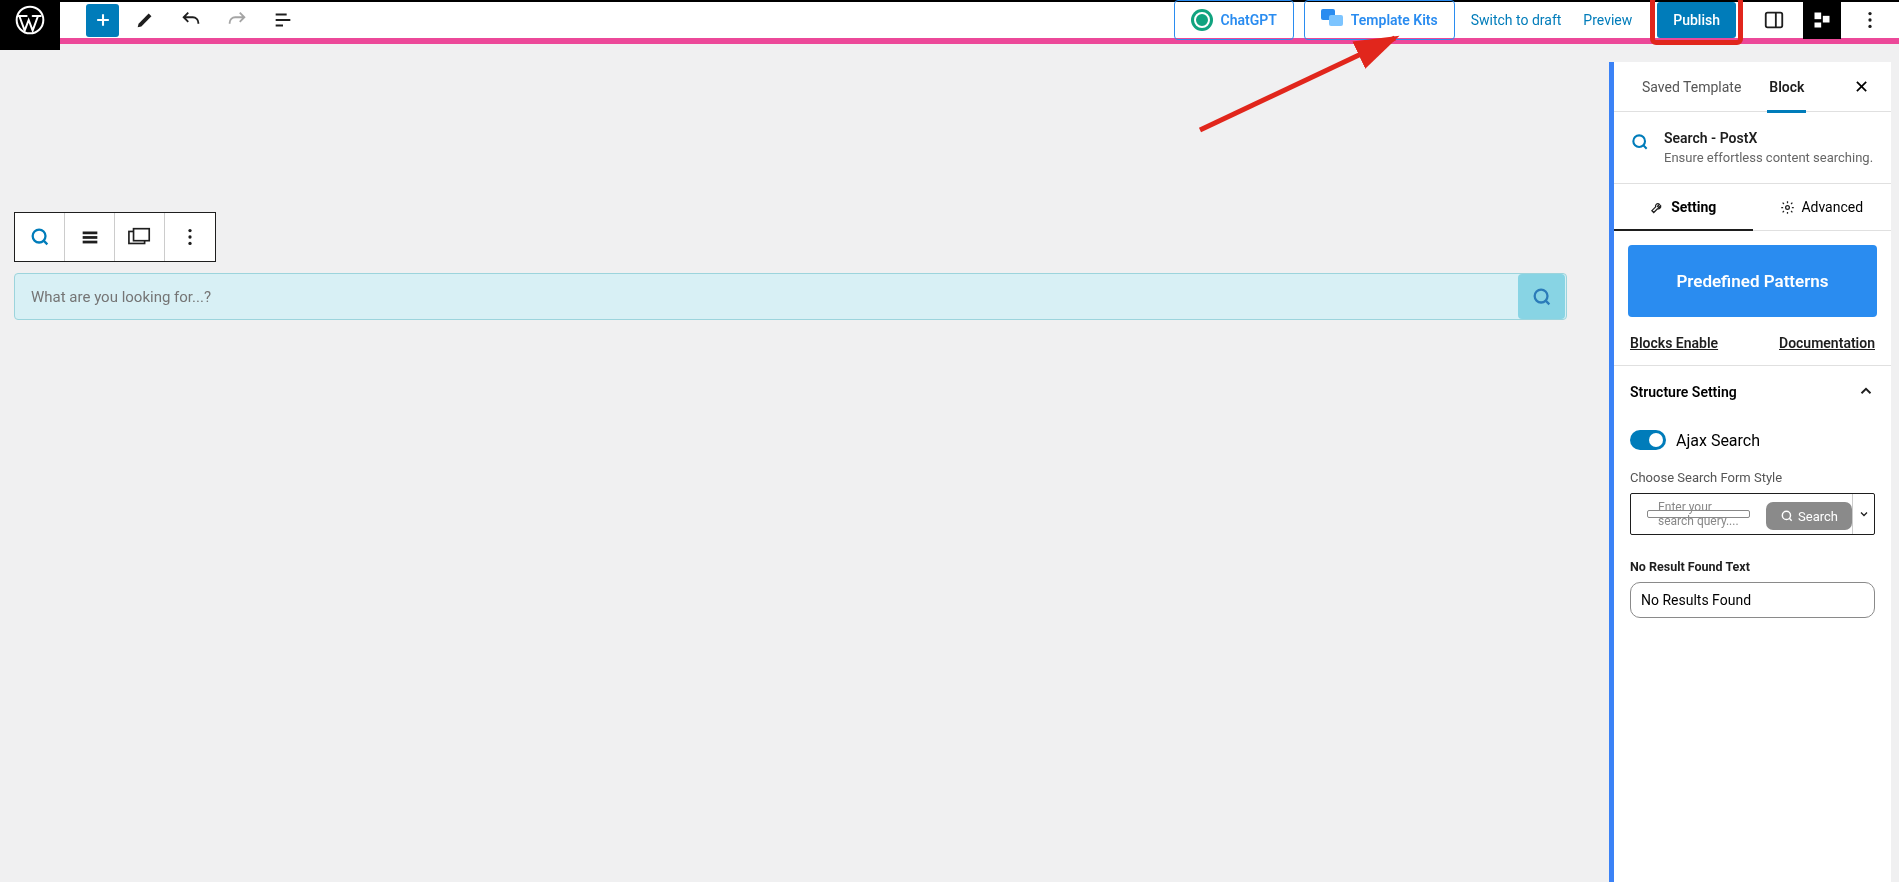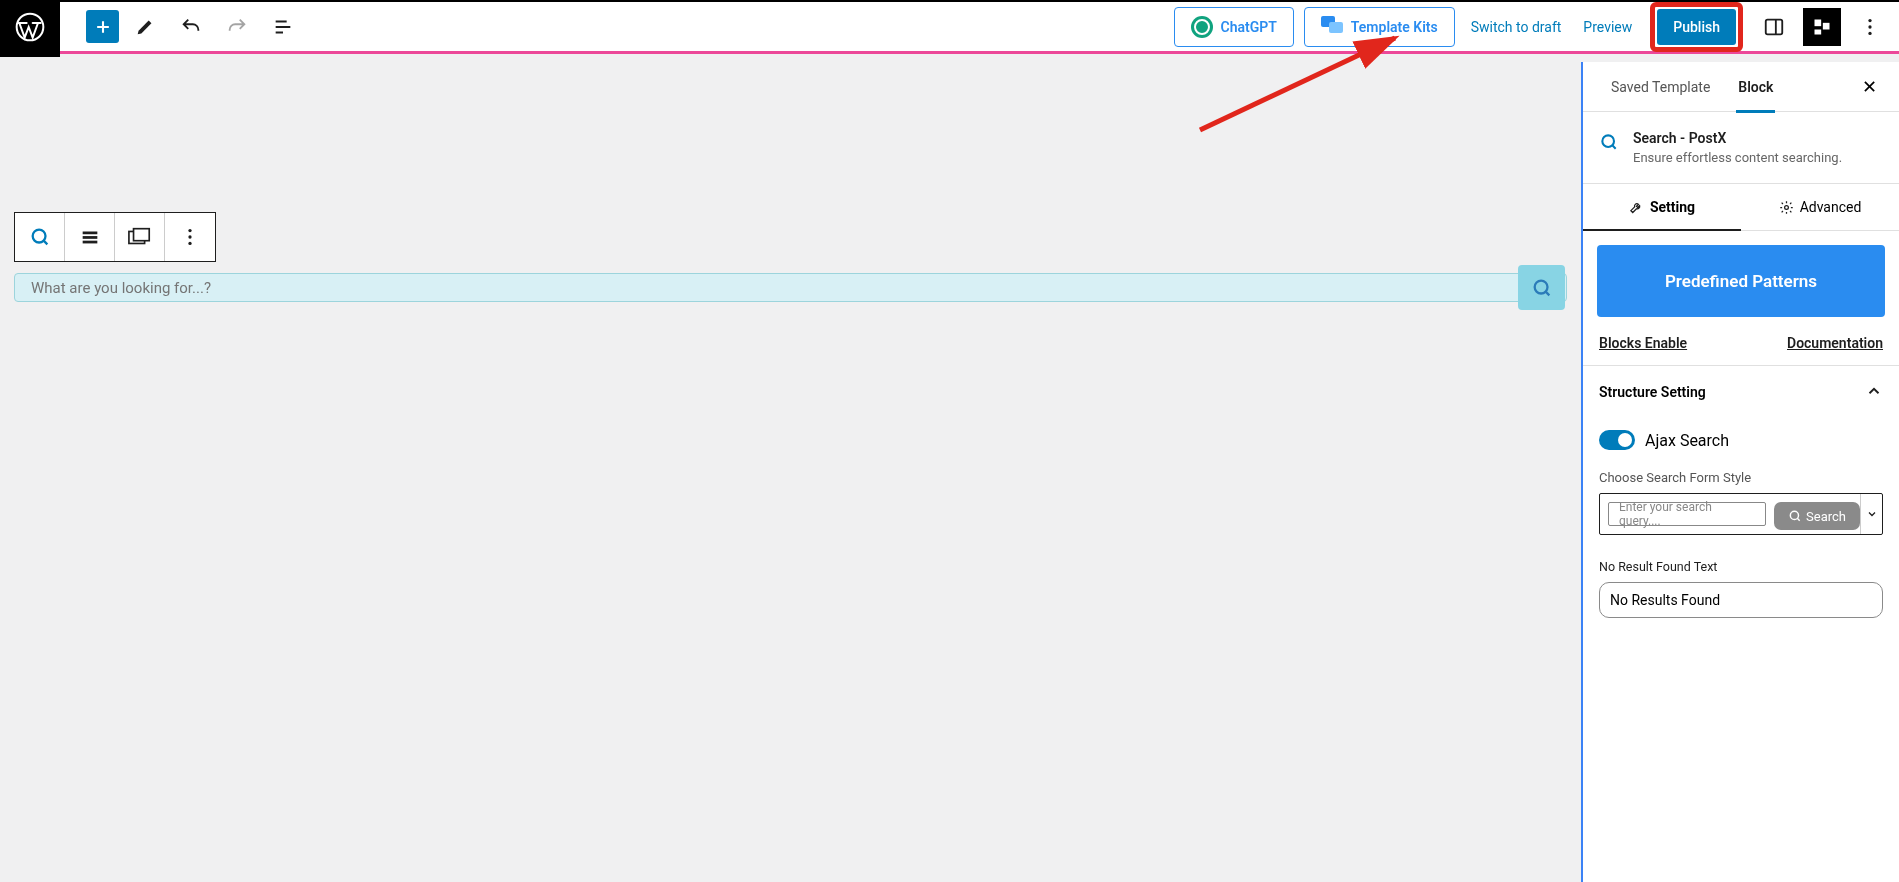--- a/index.html
+++ b/index.html
@@ -1,17 +1,17 @@
 <!DOCTYPE html>
 <html><head>
 <meta charset="utf-8">
 <style>
 *{box-sizing:border-box;margin:0;padding:0;font-family:-apple-system,BlinkMacSystemFont,"Segoe UI",Roboto,sans-serif}
 body{background:#f0f0f1;overflow:hidden;width:1899px;height:882px;position:relative}
-.top-bar{height:54px;background:#fff;border-bottom:3px solid #ec4899;display:flex;align-items:center;position:relative;border-top:2px solid #000}
+.top-bar{height:44px;background:#fff;border-bottom:6px solid #ec4899;display:flex;align-items:center;position:relative;border-top:2px solid #000}
 .wp-logo{width:60px;height:60px;background:#000;display:flex;align-items:center;justify-content:center}
 .wp-logo svg{width:32px;height:32px}
 .toolbar-left{display:flex;align-items:center;gap:6px;padding-left:26px}
 .btn-add{width:33px;height:33px;background:#007cba;color:#fff;display:flex;align-items:center;justify-content:center;border-radius:3px;cursor:pointer}
 .tool-icon-btn{width:40px;height:40px;display:flex;align-items:center;justify-content:center;cursor:pointer;border-radius:3px}
 .tool-icon-btn.disabled{opacity:.4}
 .tool-icon-btn svg{width:22px;height:22px}
 .toolbar-right{position:absolute;right:0;display:flex;align-items:center;gap:10px;padding-right:10px}
 .pill-btn{display:flex;align-items:center;gap:8px;height:40px;padding:0 16px;border:1px solid #2a8cf0;border-radius:4px;color:#2a8cf0;font-weight:600;font-size:14px;cursor:pointer}
 .pill-btn .pic{width:22px;height:22px}
@@ -23,24 +23,24 @@
 .link-text{color:#007cba;font-size:14px;cursor:pointer;padding:0 6px}
 .publish-btn{height:36px;background:#007cba;color:#fff;border:none;padding:0 16px;border-radius:3px;font-size:14px;font-weight:500;cursor:pointer}
 .publish-wrap{border:5px solid #e1261c;border-radius:6px;padding:2px;margin:17px 2px}
 .sq-btn{width:38px;height:38px;display:flex;align-items:center;justify-content:center;cursor:pointer}
 .sq-btn.dark{background:#000;color:#fff}
 .editor-area{position:absolute;top:62px;left:0;right:318px;bottom:0;background:#f0f0f1;padding:88px 14px 0 14px}
 .block-toolbar{position:absolute;top:150px;left:14px;display:flex;border:1px solid #1e1e1e;background:#fff}
 .bt-cell{width:50px;height:48px;display:flex;align-items:center;justify-content:center;border-right:1px solid #ccc;cursor:pointer}
 .bt-cell:last-child{border-right:none}
 .bt-cell.active svg{stroke:#007cba}
-.search-block{position:absolute;top:211px;left:14px;right:14px;height:29px;background:#d8f0f5;border:1px solid #9cd4dc;border-radius:4px;display:flex;align-items:center}
+.search-block{position:absolute;top:211px;left:14px;right:14px;height:47px;background:#d8f0f5;border:1px solid #9cd4dc;border-radius:4px;display:flex;align-items:center}
 .search-block input{flex:1;background:transparent;border:none;outline:none;padding:0 16px;font-size:15px;color:#888}
 .search-block .sbtn{width:47px;height:45px;background:#88d4e4;border-radius:4px;display:flex;align-items:center;justify-content:center;margin:1px}
-.sidebar{position:absolute;top:62px;right:0;width:318px;bottom:0;background:#fff;border-left:2px solid #3b82f6;overflow-y:auto}
+.sidebar{position:absolute;top:62px;right:8px;width:282px;bottom:0;background:#fff;border-left:5px solid #3b82f6;overflow-y:auto}
 .sb-tabs{display:flex;align-items:center;height:50px;border-bottom:1px solid #e0e0e0;padding:0 14px}
 .sb-tab{padding:0 14px;height:50px;display:flex;align-items:center;font-size:14px;color:#555;cursor:pointer;position:relative}
 .sb-tab.active{font-weight:600;color:#1e1e1e}
 .sb-tab.active::after{content:"";position:absolute;bottom:-1px;left:12px;right:12px;height:3px;background:#007cba}
 .sb-close{margin-left:auto;cursor:pointer;font-size:18px;padding:8px}
 .sb-block-head{padding:18px 16px;display:flex;gap:14px;border-bottom:1px solid #e0e0e0}
 .sb-block-head .ic{flex-shrink:0;margin-top:2px}
 .sb-block-head .tt{font-size:14px;font-weight:600;color:#1e1e1e;margin-bottom:4px}
 .sb-block-head .ds{font-size:13px;color:#666}
 .sb-inner-tabs{display:flex;border-bottom:1px solid #e0e0e0}
@@ -55,25 +55,25 @@
 .section-body{padding:0 16px 18px 16px}
 .toggle-row{display:flex;align-items:flex-end;gap:10px;padding:14px 0}
 .toggle{width:36px;height:20px;border-radius:10px;position:relative;cursor:pointer}
 .toggle.on{background:#007cba}
 .toggle.off{background:#fff;border:1.5px solid #1e1e1e}
 .toggle .knob{width:14px;height:14px;background:#fff;border-radius:50%;position:absolute;top:3px}
 .toggle.on .knob{right:3px}
 .toggle.off .knob{left:2px;background:#1e1e1e;width:12px;height:12px;top:2.5px}
 .field-label{font-size:13px;color:#555;margin:6px 0 8px 0}
 .style-select{display:flex;border:1px solid #1e1e1e;height:42px;border-radius:2px}
-.style-select .inp{flex:1;border:1px solid #888;margin:8px;padding:0 10px;font-size:12px;color:#888;display:flex;align-items:center;border-radius:2px}
+.style-select .inp{flex:1;border:1px solid #888;margin:16px;padding:0 10px;font-size:12px;color:#888;display:flex;align-items:center;border-radius:2px}
 .style-select .sbtn2{width:86px;background:#8a8a8a;margin:8px 0 4px 0;display:flex;align-items:center;justify-content:center;gap:4px;color:#fff;font-size:13px;border-radius:7px}
 .style-select .dd{width:22px;display:flex;align-items:center;justify-content:center;border-left:1px solid #ccc}
 .text-input{width:100%;height:36px;border:1px solid #8a8a8a;padding:0 10px;font-size:14px;border-radius:10px}
-.bold-label{font-size:12.5px;font-weight:400;color:#1e1e1e;margin:24px 0 8px 0}
+.bold-label{font-size:12.5px;font-weight:700;color:#1e1e1e;margin:24px 0 8px 0}
 .arrow-annotation{position:absolute;pointer-events:none;z-index:100}
 </style>
 </head>
 <body>
 
 <div class="top-bar">
   <div class="wp-logo">
     <svg viewBox="0 0 24 24" fill="none" stroke="#fff" stroke-width="1.5">
         <circle cx="12" cy="12" r="10"></circle>
         <path d="M4 9l4 11 3-8 3 8 4-11M3.5 9h6M14 9h6" stroke-linecap="round"></path>

